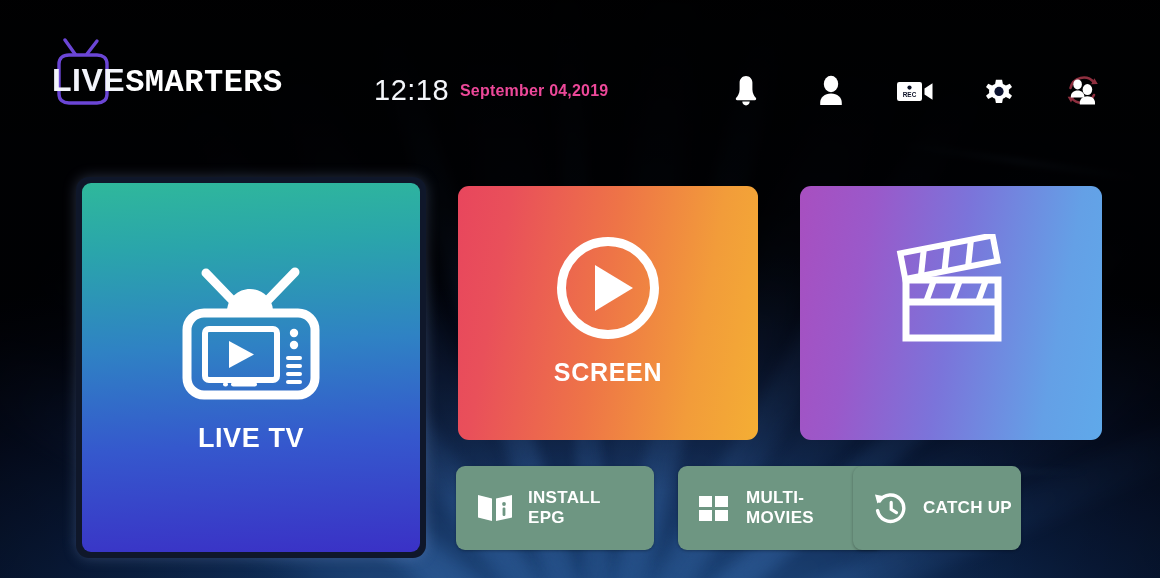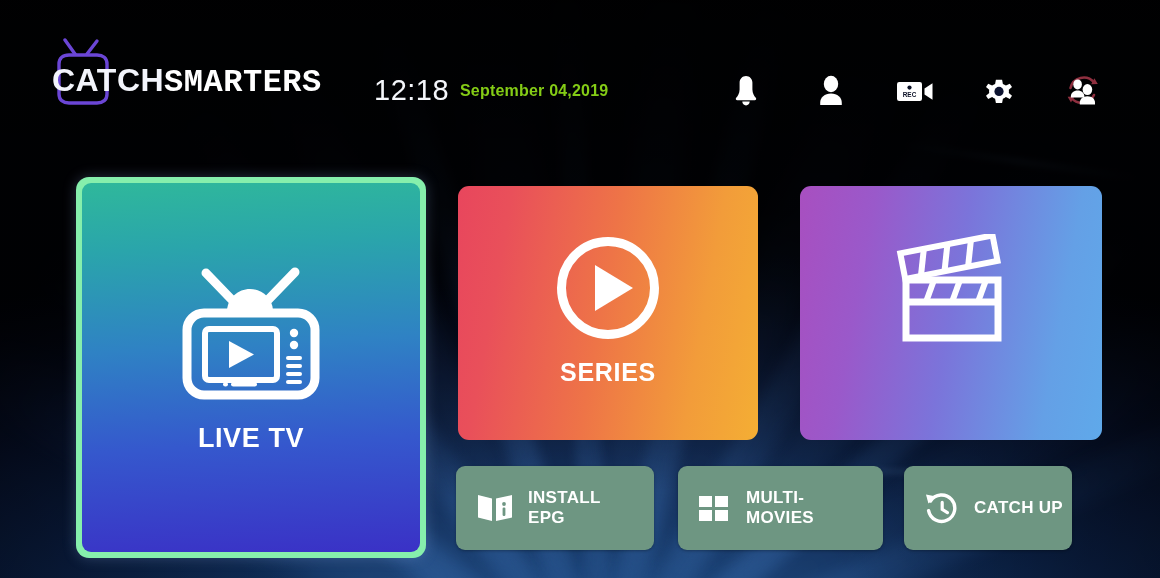--- a/index.html
+++ b/index.html
@@ -56,38 +56,38 @@
   }
   #logo .wm-iptv { color:#f2f4fb; }
   #logo .wm-smarters { color:#ffffff;font-family:Liberation Mono, monospace; }
 
   #clock {
     position:absolute; left:374px; top:74px;
     font-size:29px; color:#f4f6fb; font-weight:400; letter-spacing:0.5px;
   }
   #datetext {
     position:absolute; left:460px; top:82px;
-    font-size:16px; color:#84cc16; font-weight:bold; letter-spacing:0.2px;
+    font-size:16px; color:#ec4899; font-weight:bold; letter-spacing:0.2px;
   }
 
   #header-icons {
     position:absolute; left:720px; top:68px; width:400px; height:46px;
   }
   .hicon {
     position:absolute; top:0; width:46px; height:46px;
     display:flex; align-items:center; justify-content:center;
     cursor:pointer;
   }
   .hicon svg { display:block; }
 
   
   #tile-livetv {
     position:absolute; left:76px; top:177px; width:350px; height:381px;
     border-radius:13px;
-    background:#86efac;
+    background:#0f172a;
     padding:6px;
     box-shadow:0 0 14px rgba(160,190,255,0.25);
     z-index:4; cursor:pointer;
   }
   #tile-livetv .inner {
     width:100%; height:100%; border-radius:9px;
     background:linear-gradient(177deg, #2fb89b 0%, #2aa5ab 18%, #2f82c4 44%, #3558cd 70%, #3a31c6 100%);
     position:relative; overflow:hidden;
   }
   #tile-livetv .iconwrap {
@@ -127,21 +127,21 @@
     position:absolute; top:466px; height:84px;
     background:#6e9682;
     border-radius:9px;
     display:flex; align-items:center;
     padding-left:19px; gap:13px;
     z-index:4; cursor:pointer;
     box-shadow:0 1px 3px rgba(0,0,0,0.3);
   }
   #btn-epg        { left:456px; width:198px; }
   #btn-multi      { left:678px; width:205px; }
-  #btn-catchup    { left:904px; width:168px; }
+  #btn-catchup    { left:853px; width:168px; }
 
   .smallbtn .bicon { flex:0 0 auto; display:flex; align-items:center; }
   .smallbtn .btext {
     color:#ffffff; font-size:17px; font-weight:bold;
     line-height:1.16; letter-spacing:0.3px;
   }
   .smallbtn .btext span { display:block; }
 </style>
 </head>
 <body>
@@ -178,21 +178,21 @@
     <div class="tvshape">
       <svg width="90" height="72" viewBox="0 0 90 72">
         <g fill="none" stroke="#6b46d6" stroke-width="3.4" stroke-linecap="round">
           <path d="M22 26 C22 20 26 17 32 17 L60 17 C66 17 70 20 70 26 L70 56 C70 62 66 65 60 65 L32 65 C26 65 22 62 22 56 Z"></path>
           <path d="M38 16 L28 2"></path>
           <path d="M50 16 L60 3"></path>
         </g>
       </svg>
     </div>
     <div class="wordmark">
-      <span class="wm-iptv">CATCH</span><span class="wm-smarters">SMARTERS</span>
+      <span class="wm-iptv">LIVE</span><span class="wm-smarters">SMARTERS</span>
     </div>
   </div>
 
   <div id="clock">12:18</div>
   <div id="datetext">September 04,2019</div>
 
   <div id="header-icons">
 
     <div class="hicon" style="left:3px;">
       <svg width="30" height="34" viewBox="0 0 30 34">
@@ -270,21 +270,21 @@
   </div>
 </div>
 
 <div id="tile-movies" class="bigtile">
   <div class="iconwrap">
     <svg width="108" height="108" viewBox="0 0 108 108">
       <circle cx="54" cy="54" r="46.5" fill="none" stroke="#ffffff" stroke-width="9"></circle>
       <path fill="#ffffff" d="M41 31 L41 77 L79 54 Z"></path>
     </svg>
   </div>
-  <div class="label">SERIES</div>
+  <div class="label">SCREEN</div>
 </div>
 
 <div id="tile-series" class="bigtile">
   <div class="iconwrap">
     <svg width="122" height="112" viewBox="0 0 122 112">
       <g transform="rotate(-11 61 34)">
         <rect x="14" y="10" width="94" height="26" fill="none" stroke="#ffffff" stroke-width="6"></rect>
         <path d="M38 10 L30 36" stroke="#ffffff" stroke-width="6" fill="none"></path>
         <path d="M62 10 L54 36" stroke="#ffffff" stroke-width="6" fill="none"></path>
         <path d="M86 10 L78 36" stroke="#ffffff" stroke-width="6" fill="none"></path>

